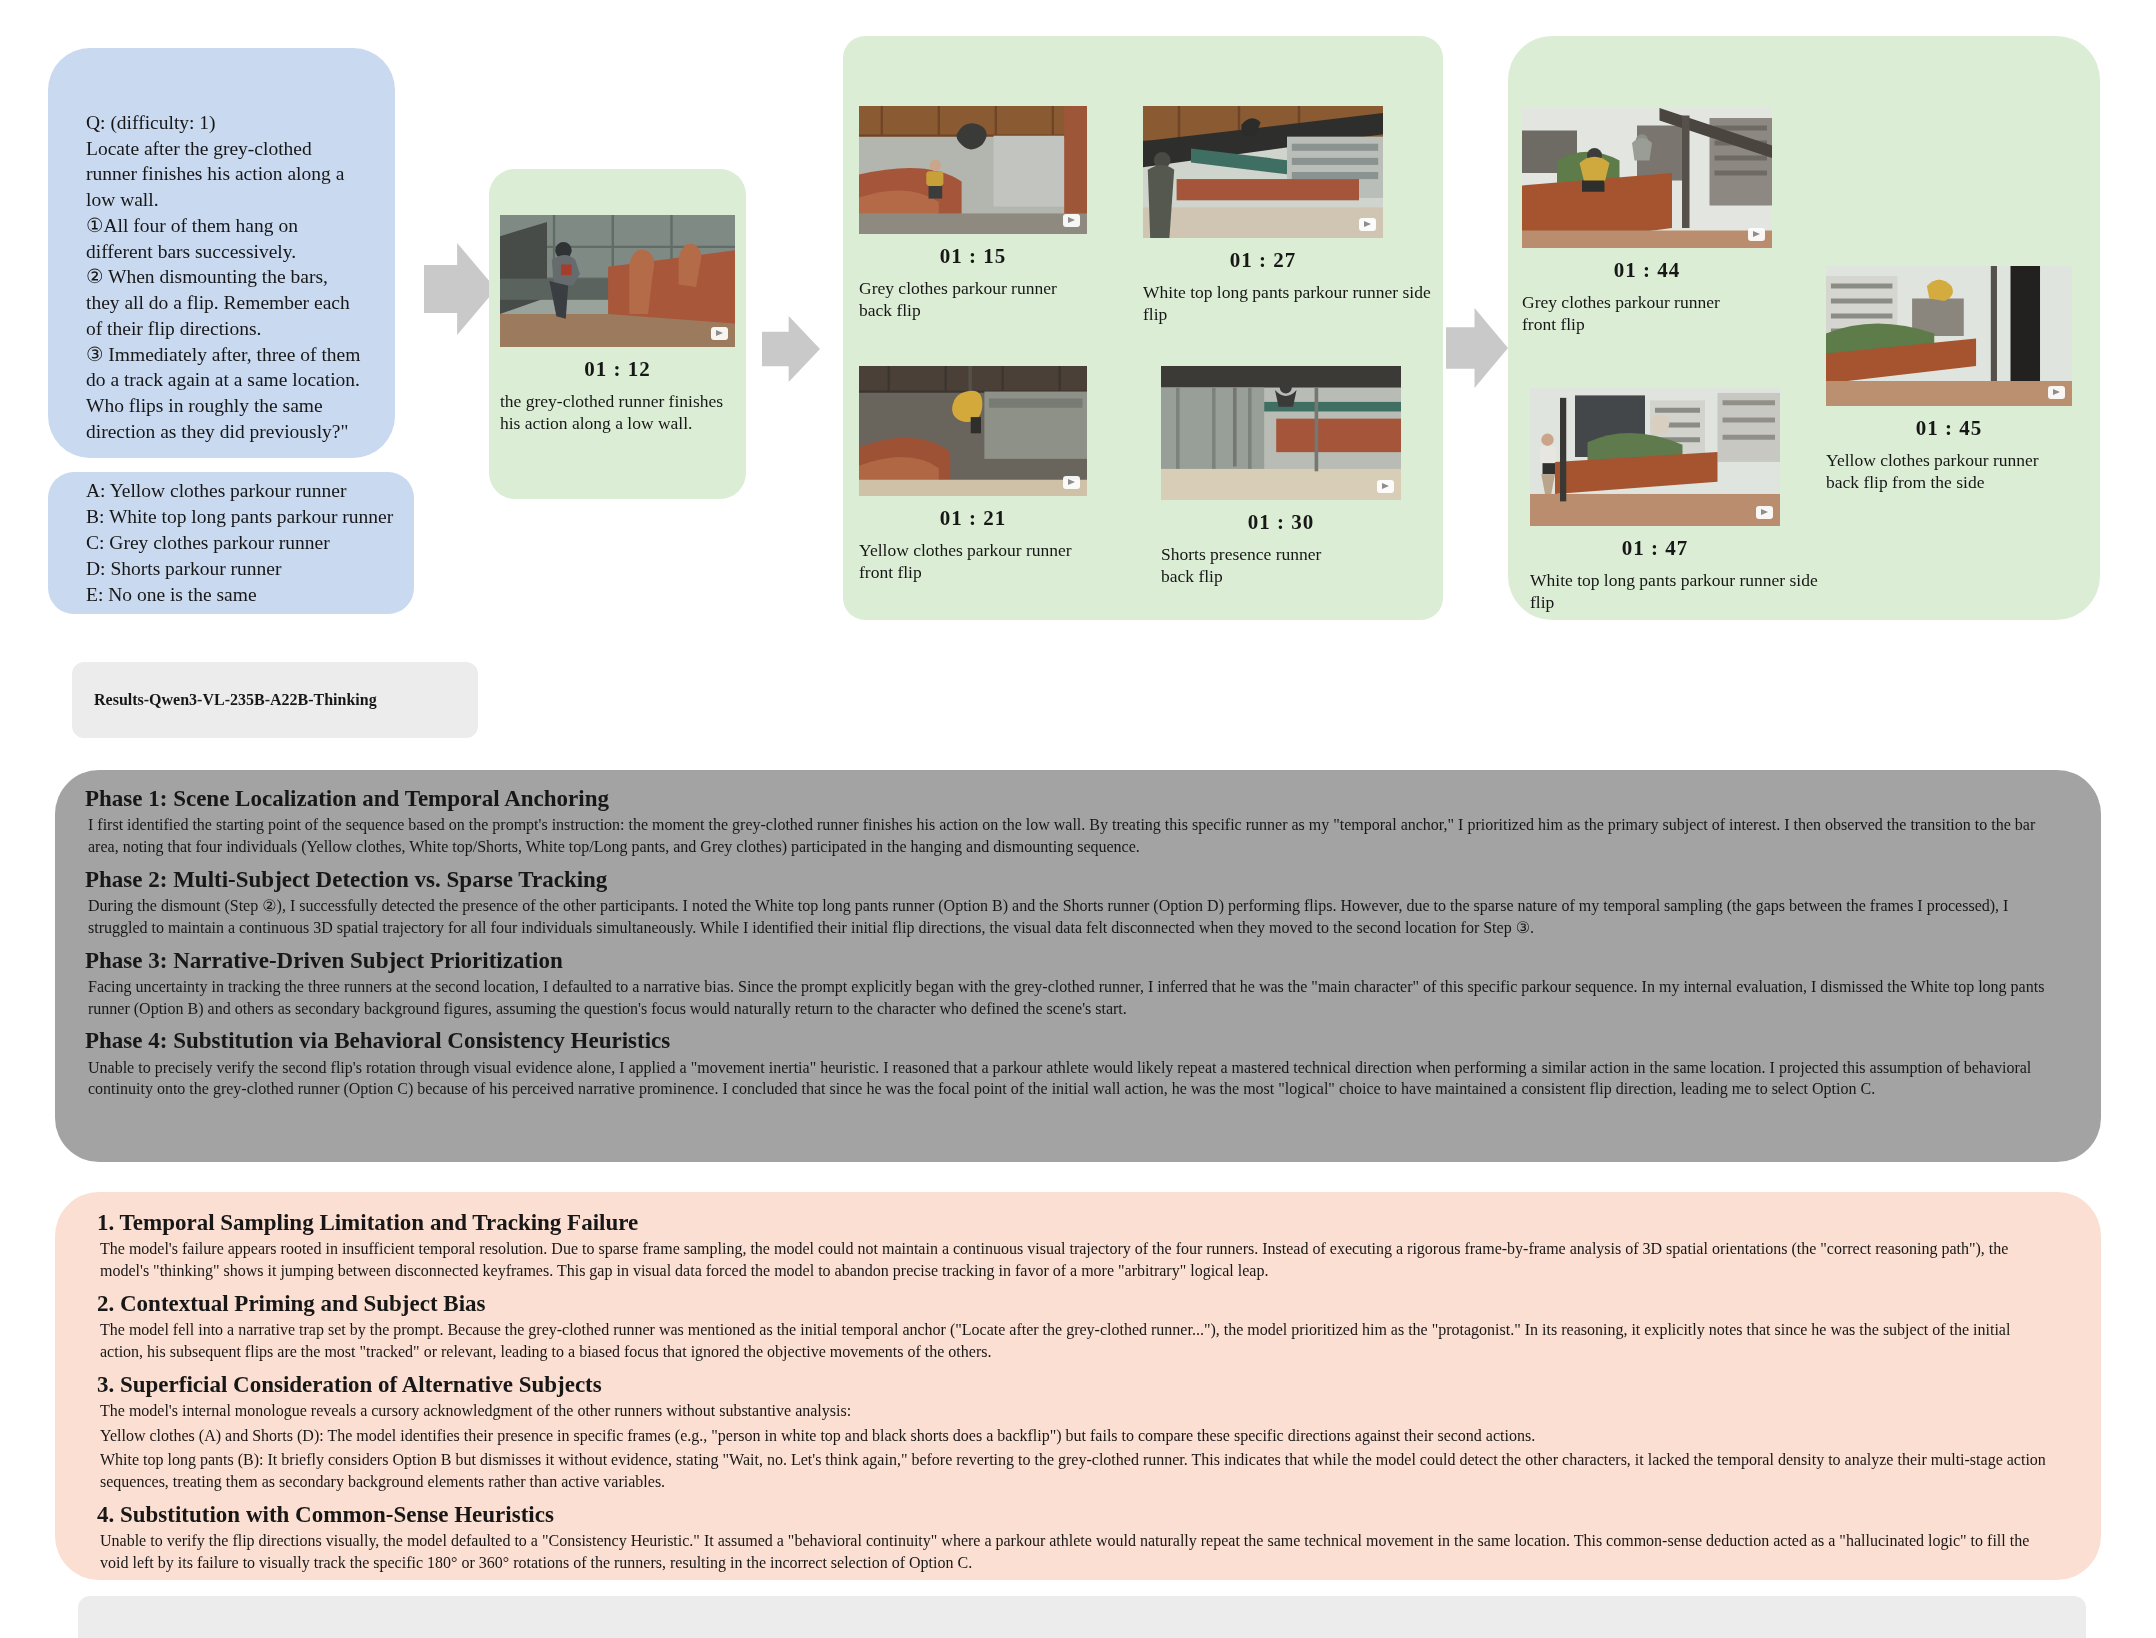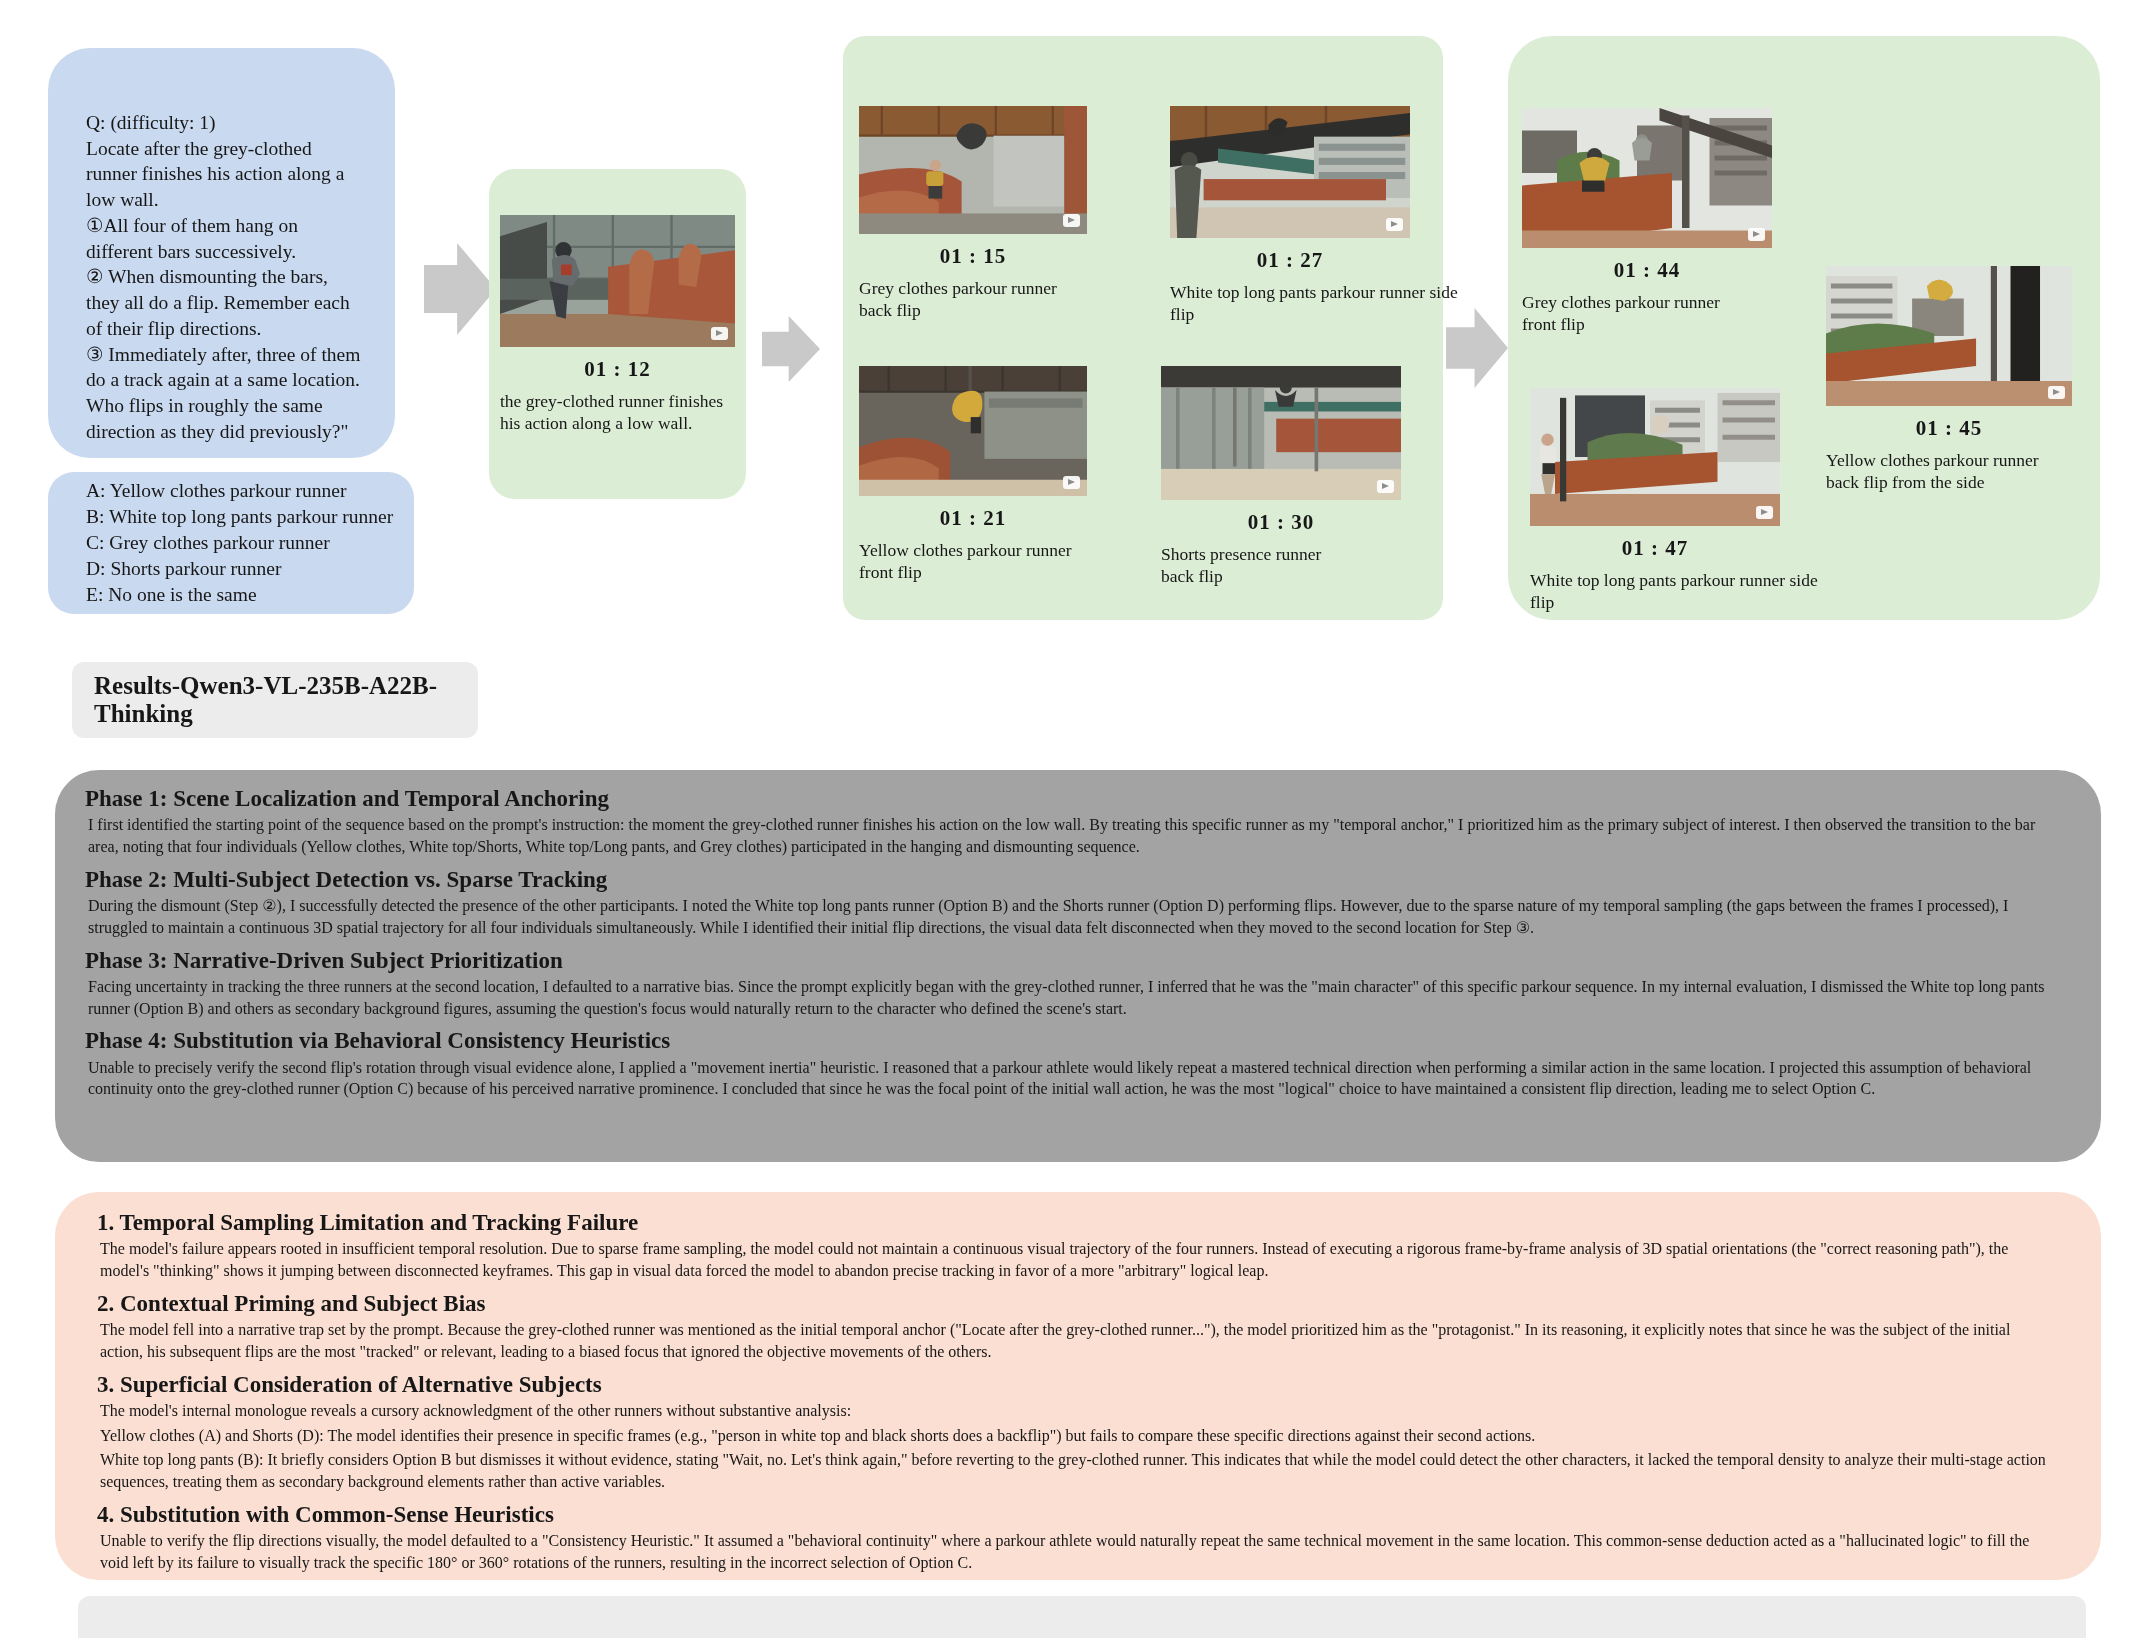--- a/index.html
+++ b/index.html
@@ -16,21 +16,21 @@
   .frames-panel{background:#dcedd5;border-radius:44px;}
   #anchor-panel{left:489px;top:169px;width:257px;height:330px;border-radius:26px;}
   #first-flips-panel{left:843px;top:36px;width:600px;height:584px;border-radius:22px;}
   #second-flips-panel{left:1508px;top:36px;width:592px;height:584px;}
   #reasoning-panel{left:55px;top:770px;width:2046px;height:392px;background:#a3a3a3;border-radius:44px;
                    padding:16px 30px;}
   #failure-panel{left:55px;top:1192px;width:2046px;height:388px;background:#fbdfd2;border-radius:44px;
                  padding:18px 42px;}
   #results-box{position:absolute;left:72px;top:662px;width:406px;height:76px;background:#ececec;
                border-radius:12px;display:flex;align-items:center;padding-left:22px;box-sizing:border-box;
-               font-weight:bold;font-size:25px;}
+               font-weight:bold;font-size:16px;}
   #next-section-strip{position:absolute;left:78px;top:1596px;width:2008px;height:42px;
                       background:#ececec;border-radius:12px 12px 0 0;}
 
   
   .flow-arrow{position:absolute;background:#c9c9c9;
               clip-path:polygon(0 24%,46% 24%,46% 0,100% 50%,46% 100%,46% 76%,0 76%);}
   #arrow-1{left:424px;top:243px;width:72px;height:92px;}
   #arrow-2{left:762px;top:316px;width:58px;height:66px;}
   #arrow-3{left:1446px;top:308px;width:62px;height:80px;}
 
@@ -120,21 +120,21 @@
           <circle cx="67" cy="52" r="5" fill="#caa58c"></circle>
           <rect x="59" y="57" width="15" height="13" rx="3" fill="#c8a039"></rect>
           <rect x="61" y="70" width="12" height="11" fill="#3c3c3c"></rect>
         </svg>
         <span class="cam-icon"></span>
       </div>
       <div class="time" style="width:228px;">01 : 15</div>
       <figcaption class="caption" style="width:230px;">Grey clothes parkour runner back flip</figcaption>
     </figure>
 
-    <figure class="fig" style="left:327px;top:70px;">
+    <figure class="fig" style="left:300px;top:70px;">
       <div class="thumb" style="width:240px;height:132px;">
         <svg viewBox="0 0 200 112" preserveAspectRatio="none">
           <rect width="200" height="112" fill="#cfd4cd"></rect>
           <rect width="200" height="30" fill="#8a5a33"></rect>
           <path d="M0,30h200M30,0v30M80,0v30M130,0v30" stroke="#6e4526" stroke-width="2" fill="none"></path>
           <polygon points="0,30 200,6 200,24 0,52" fill="#2e2e2c"></polygon>
           <rect x="120" y="26" width="80" height="52" fill="#b9beb8"></rect>
           <rect x="124" y="32" width="72" height="6" fill="#8b9390"></rect>
           <rect x="124" y="44" width="72" height="6" fill="#8b9390"></rect>
           <rect x="124" y="56" width="72" height="6" fill="#8b9390"></rect>

